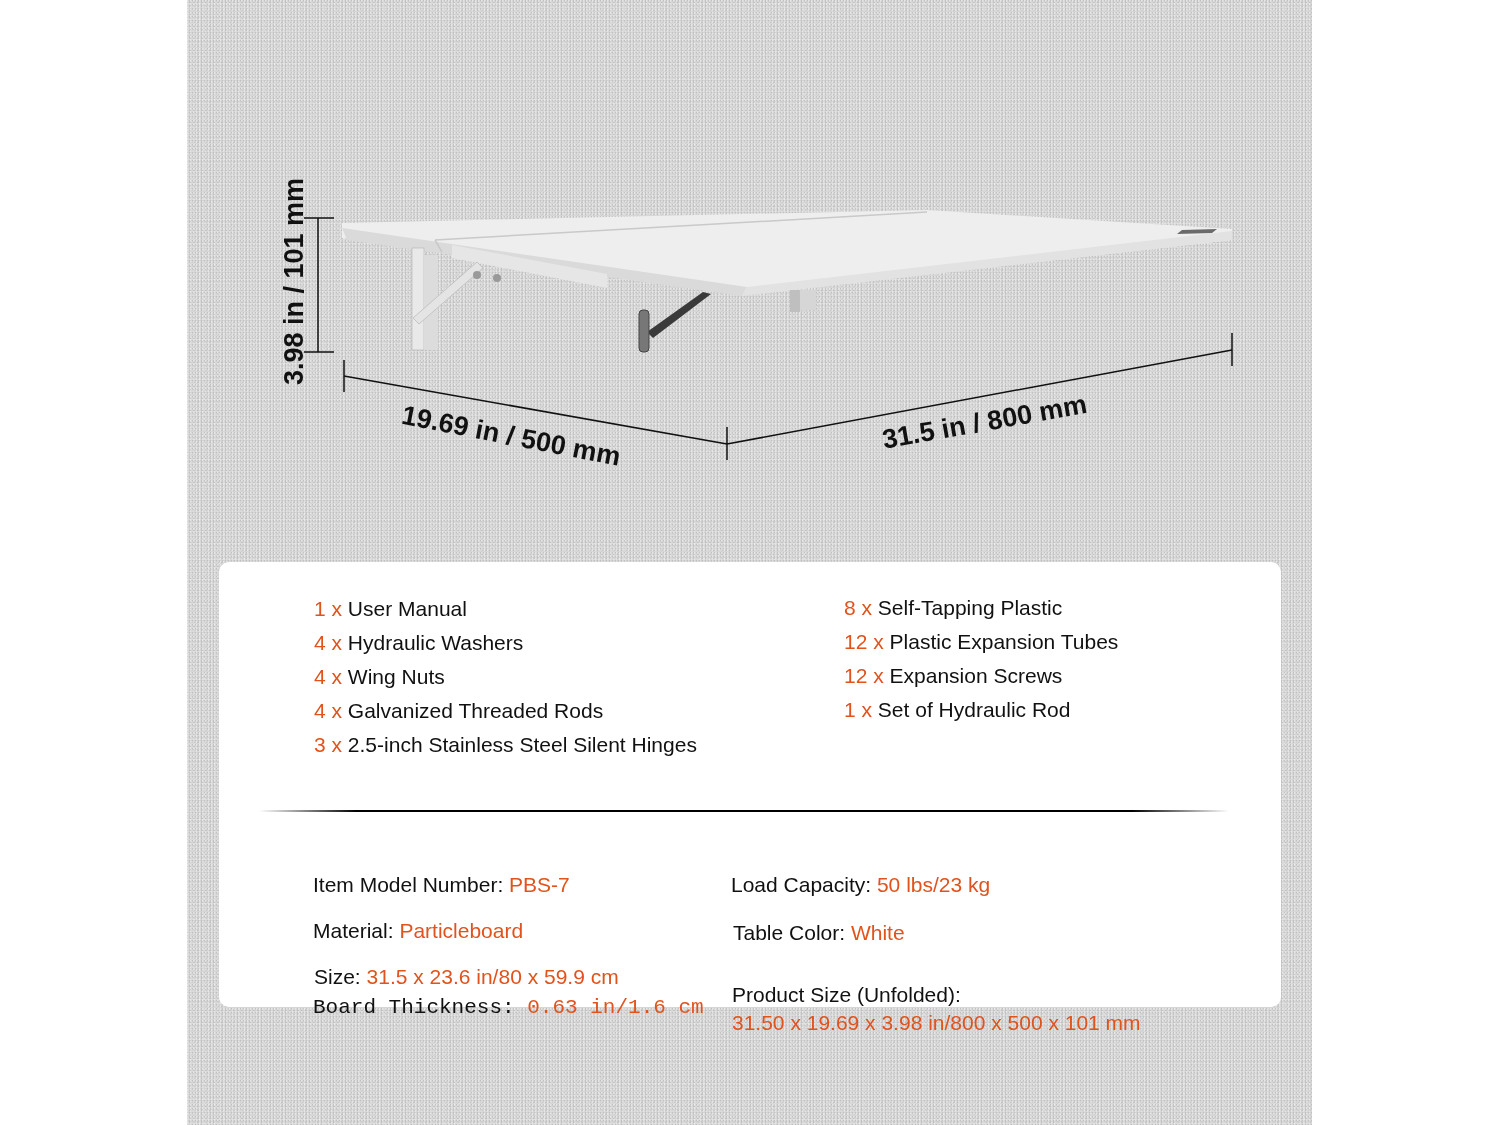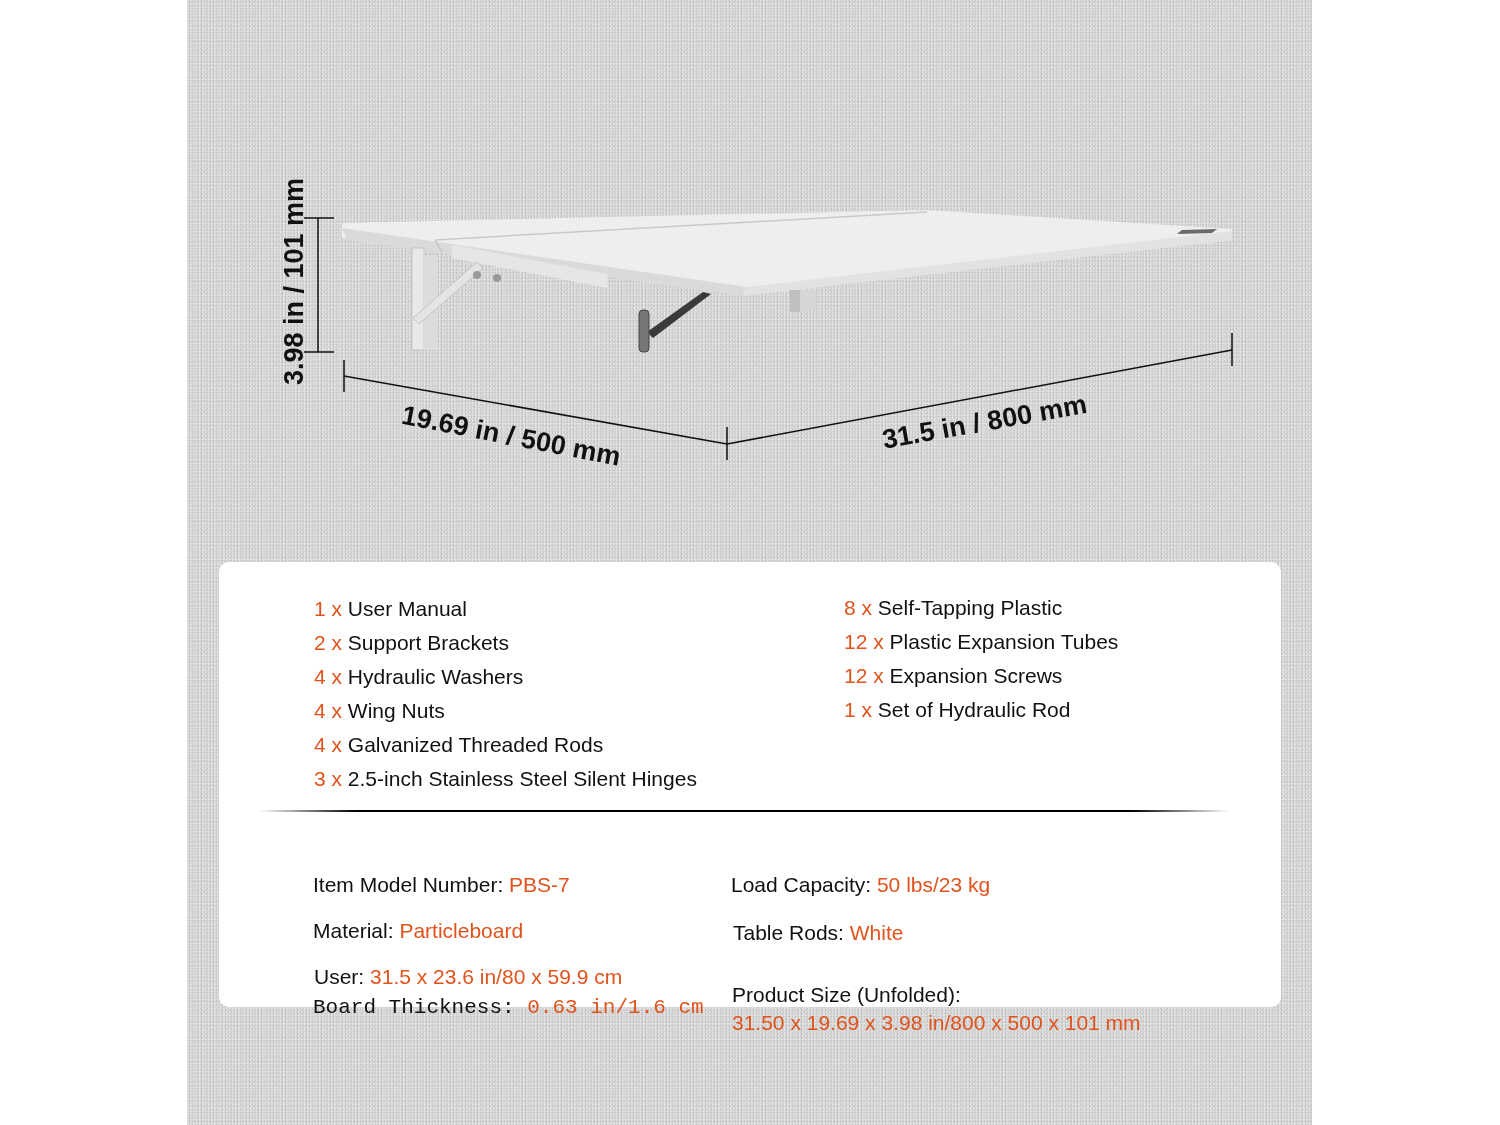--- a/index.html
+++ b/index.html
@@ -138,21 +138,20 @@
 
     <div class="dim-label dim-height">3.98 in / 101 mm</div>
     <div class="dim-label dim-depth">19.69 in / 500 mm</div>
     <div class="dim-label dim-width">31.5 in / 800 mm</div>
   </div>
 
   <div class="info-card">
 
     <div class="contents-list left">
       <div class="list-item"><span class="qty">1 x</span> <span>User Manual</span></div>
-      <div class="list-item"><span class="qty">2 x</span> <span>Support Brackets</span></div>
       <div class="list-item"><span class="qty">4 x</span> <span>Hydraulic Washers</span></div>
       <div class="list-item"><span class="qty">4 x</span> <span>Wing Nuts</span></div>
       <div class="list-item"><span class="qty">4 x</span> <span>Galvanized Threaded Rods</span></div>
       <div class="list-item"><span class="qty">3 x</span> <span>2.5-inch Stainless Steel Silent Hinges</span></div>
     </div>
 
     <div class="contents-list right">
       <div class="list-item"><span class="qty">8 x</span> <span>Self-Tapping Plastic</span></div>
       <div class="list-item"><span class="qty">12 x</span> <span>Plastic Expansion Tubes</span></div>
       <div class="list-item"><span class="qty">12 x</span> <span>Expansion Screws</span></div>
@@ -161,30 +160,30 @@
 
     <div class="divider"></div>
 
     <div class="spec spec-model">
       <span>Item Model Number:</span> <span class="val">PBS-7</span>
     </div>
     <div class="spec spec-material">
       <span>Material:</span> <span class="val">Particleboard</span>
     </div>
     <div class="spec spec-size">
-      <span>User:</span> <span class="val">31.5 x 23.6 in/80 x 59.9 cm</span>
+      <span>Size:</span> <span class="val">31.5 x 23.6 in/80 x 59.9 cm</span>
     </div>
     <div class="spec spec-thickness">
       <span>Board Thickness:</span> <span class="val">0.63 in/1.6 cm</span>
     </div>
     <div class="spec spec-load">
       <span>Load Capacity:</span> <span class="val">50 lbs/23 kg</span>
     </div>
     <div class="spec spec-color">
-      <span>Table Rods:</span> <span class="val">White</span>
+      <span>Table Color:</span> <span class="val">White</span>
     </div>
     <div class="spec spec-prodsize">
       <div>Product Size (Unfolded):</div>
       <div class="val">31.50 x 19.69 x 3.98 in/800 x 500 x 101 mm</div>
     </div>
 
   </div>
 </div>
 
 </body></html>

